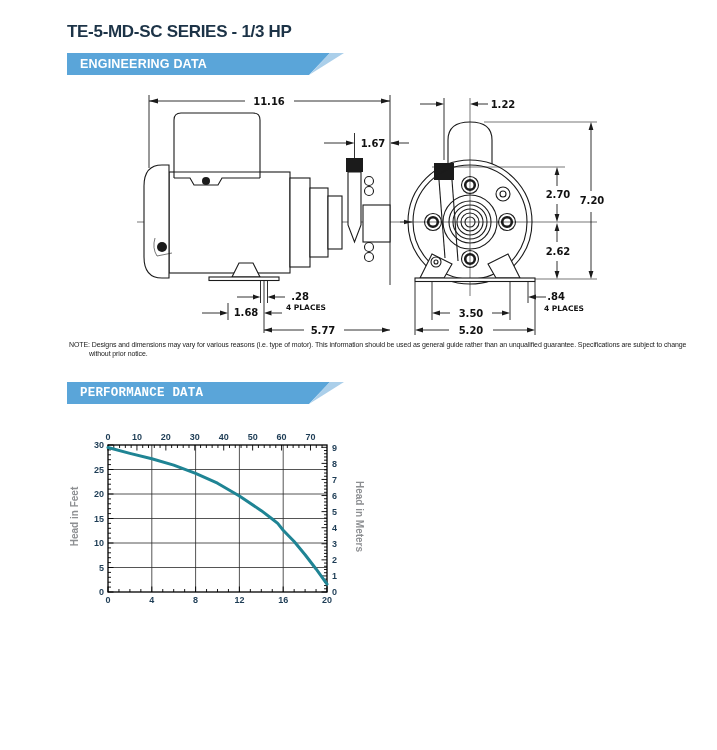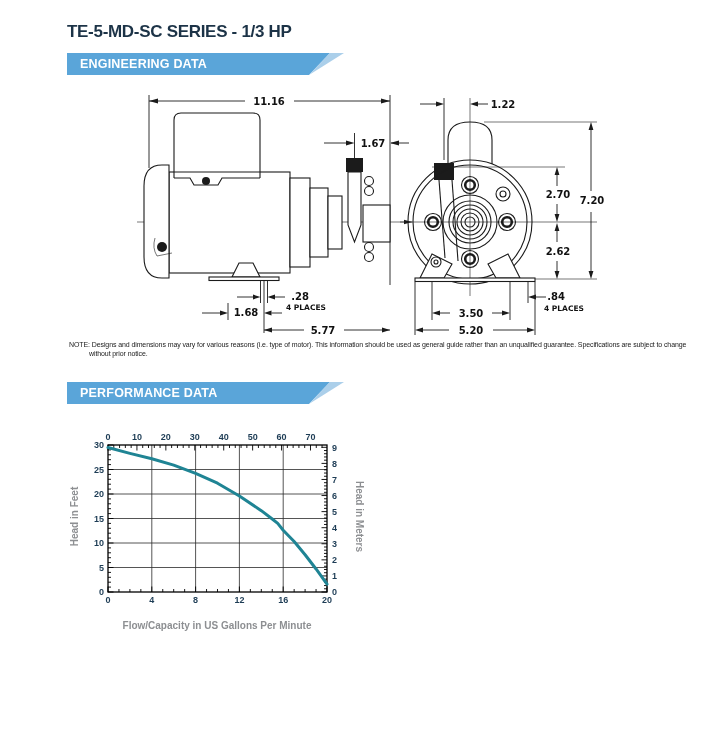--- a/index.html
+++ b/index.html
@@ -7,21 +7,21 @@
         font-family:"Liberation Sans",sans-serif;margin-left:12px;}
   .title{position:absolute;left:55px;top:22px;font-size:17px;font-weight:bold;
          color:#1c3347;letter-spacing:-0.3px;}
   .banner{position:absolute;left:55px;width:263px;height:22px;background:#5aa5d9;
           clip-path:polygon(0 0,100% 0,calc(100% - 21px) 100%,0 100%);
           color:#fff;font-size:12.5px;font-weight:bold;line-height:22px;
           padding-left:13px;box-sizing:border-box;letter-spacing:0.2px;}
   .banner-tip{position:absolute;left:297px;width:35px;height:22px;background:#abcfea;
           clip-path:polygon(60% 0,100% 0,0 100%);}
   .eng-banner{top:53px;} .eng-tip{top:53px;}
-  .perf-banner{top:382px;} .perf-tip{top:382px;}
+  .perf-banner{top:382px;font-family:Liberation Mono, monospace;} .perf-tip{top:382px;}
   #drawing{position:absolute;left:0;top:0;width:717px;height:370px;}
   .note{position:absolute;left:57px;top:341px;font-size:7px;color:#1a1a1a;
         line-height:8.5px;white-space:nowrap;letter-spacing:-0.1px;}
   .note .l2{padding-left:20px;}
   .axis-label{position:absolute;color:#8d8f92;font-size:10px;font-weight:bold;text-align:center;}
   .top-axis-label{left:95px;top:406px;width:220px;}
   .bottom-axis-label{left:95px;top:620px;width:220px;}
   .left-axis-label{left:12px;top:511px;width:100px;transform:rotate(-90deg);}
   .right-axis-label{left:297px;top:511px;width:100px;transform:rotate(90deg);}
   #chart-svg{position:absolute;left:0;top:405px;width:717px;height:245px;}
@@ -217,21 +217,20 @@
   <div class="note">
     <div class="l1">NOTE: Designs and dimensions may vary for various reasons (i.e. type of motor). This information should be used as general guide rather than an unqualified guarantee. Specifications are subject to change</div>
     <div class="l2">without prior notice.</div>
   </div>
 
   <div class="banner perf-banner">PERFORMANCE DATA</div>
   <div class="banner-tip perf-tip"></div>
 
   <div class="axis-label left-axis-label">Head in Feet</div>
   <div class="axis-label right-axis-label">Head in Meters</div>
-  <div class="axis-label bottom-axis-label">Flow/Capacity in US Gallons Per Minute</div>
   <svg id="chart-svg" viewBox="0 405 717 245">
       <line class="grid" x1="139.8" y1="445" x2="139.8" y2="592"></line>
       <line class="grid" x1="183.60000000000002" y1="445" x2="183.60000000000002" y2="592"></line>
       <line class="grid" x1="227.4" y1="445" x2="227.4" y2="592"></line>
       <line class="grid" x1="271.20000000000005" y1="445" x2="271.20000000000005" y2="592"></line>
       <line class="grid" x1="96" y1="567.5" x2="315" y2="567.5"></line>
       <line class="grid" x1="96" y1="543" x2="315" y2="543"></line>
       <line class="grid" x1="96" y1="518.5" x2="315" y2="518.5"></line>
       <line class="grid" x1="96" y1="494" x2="315" y2="494"></line>
       <line class="grid" x1="96" y1="469.5" x2="315" y2="469.5"></line>

